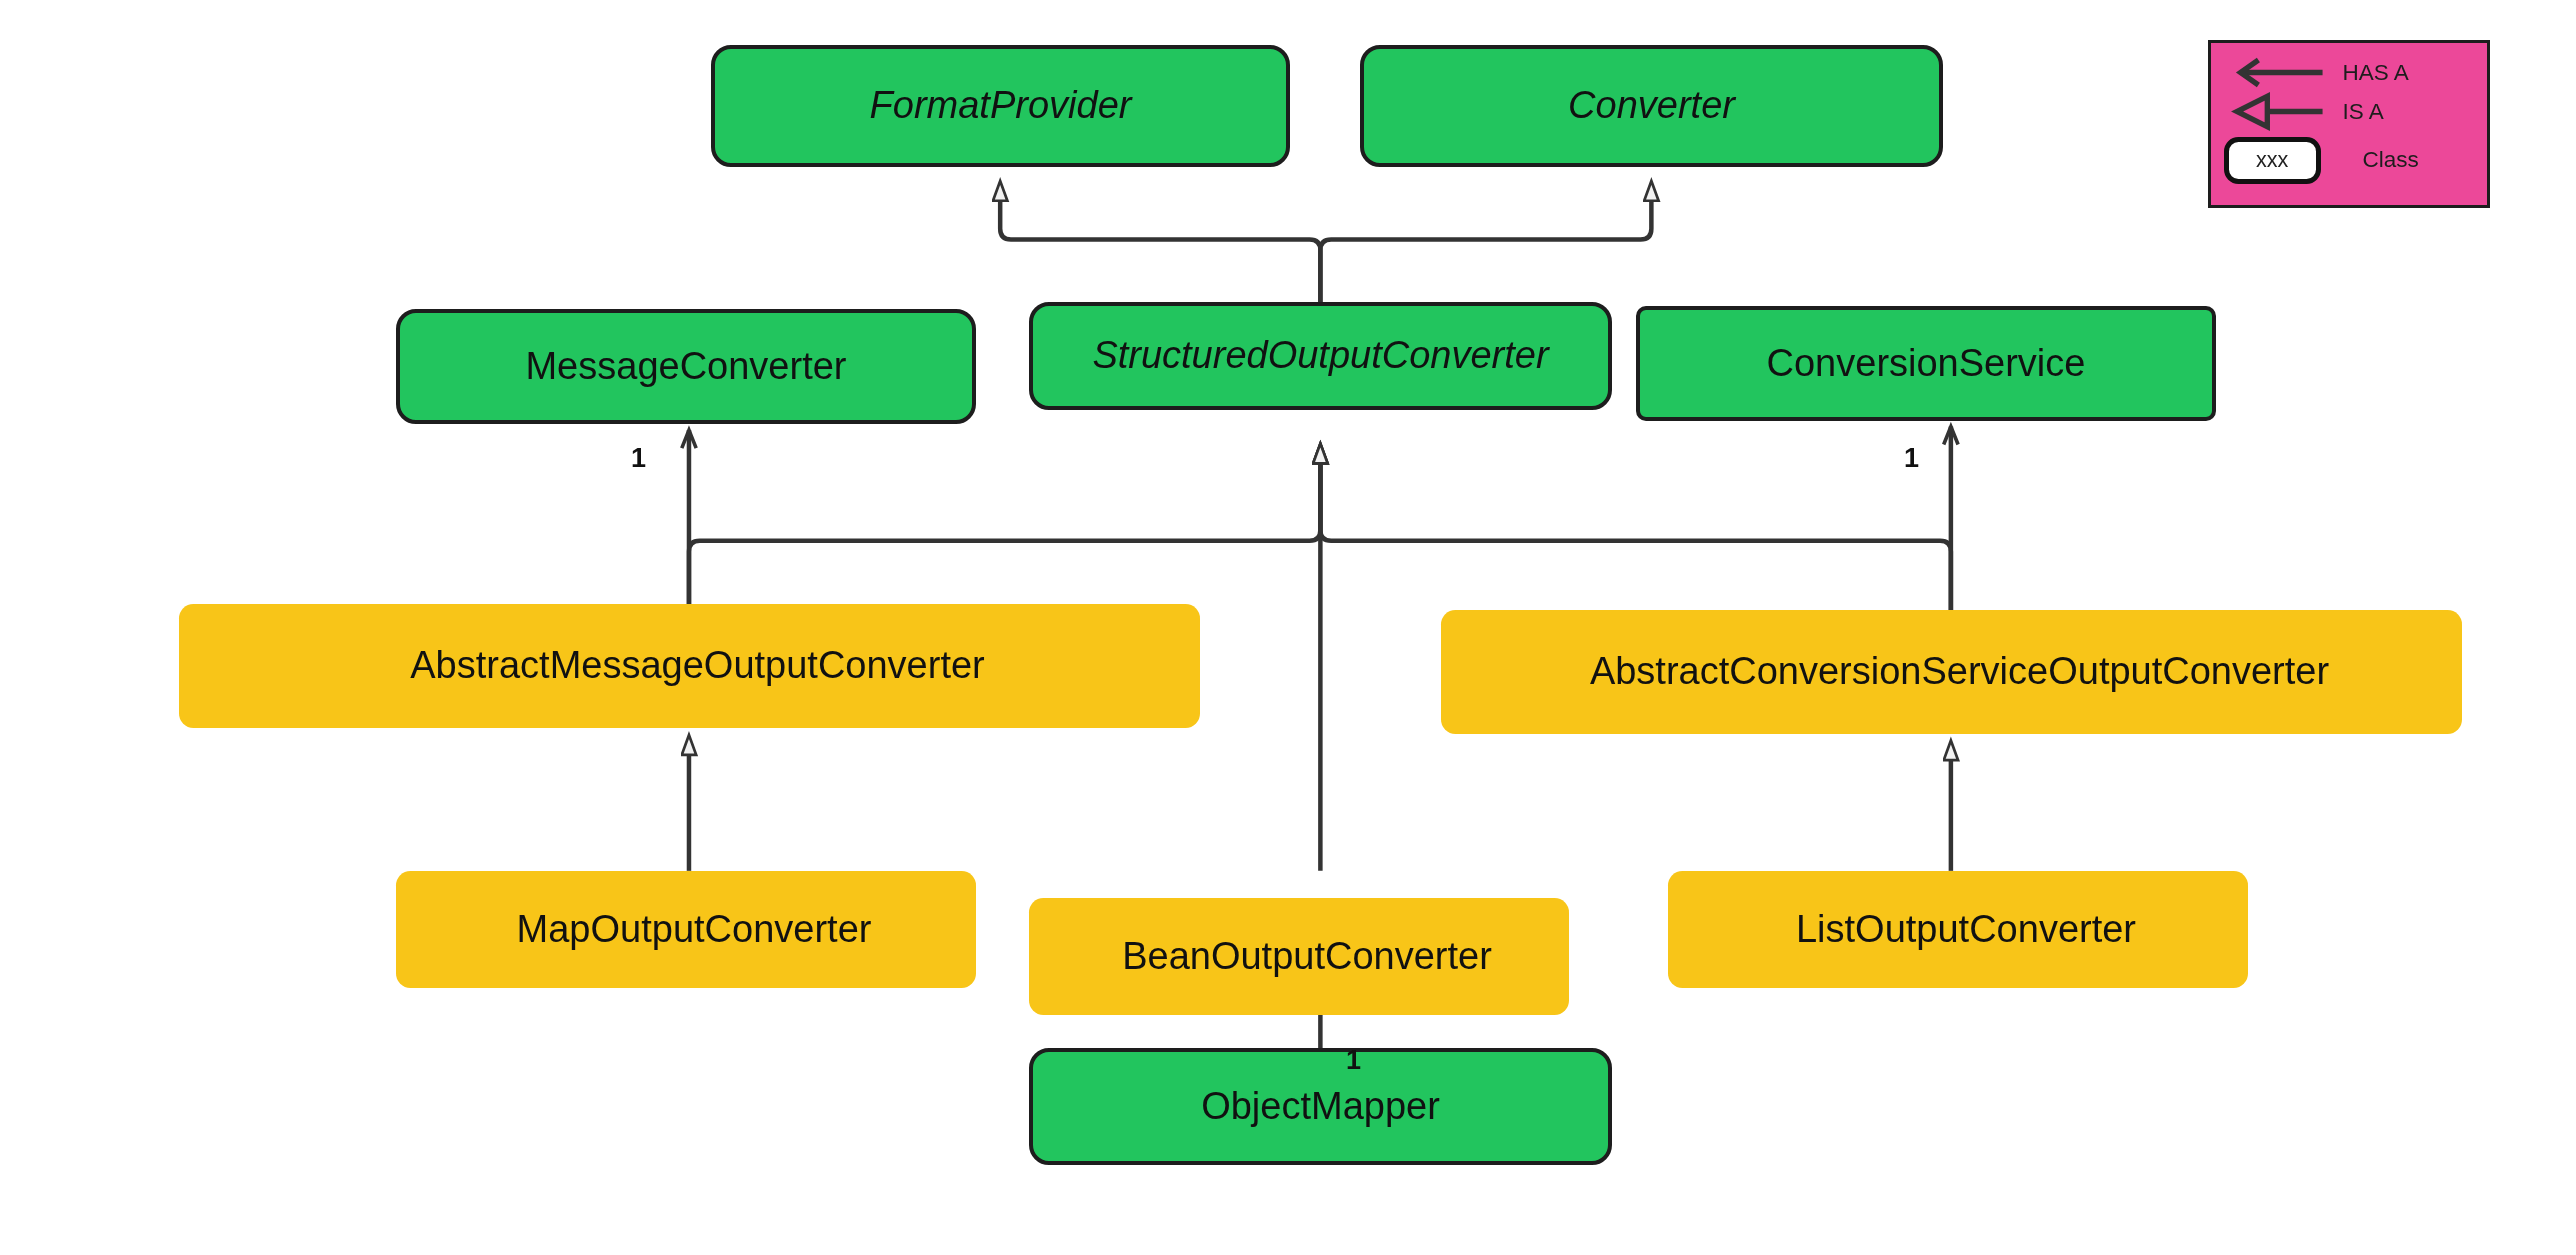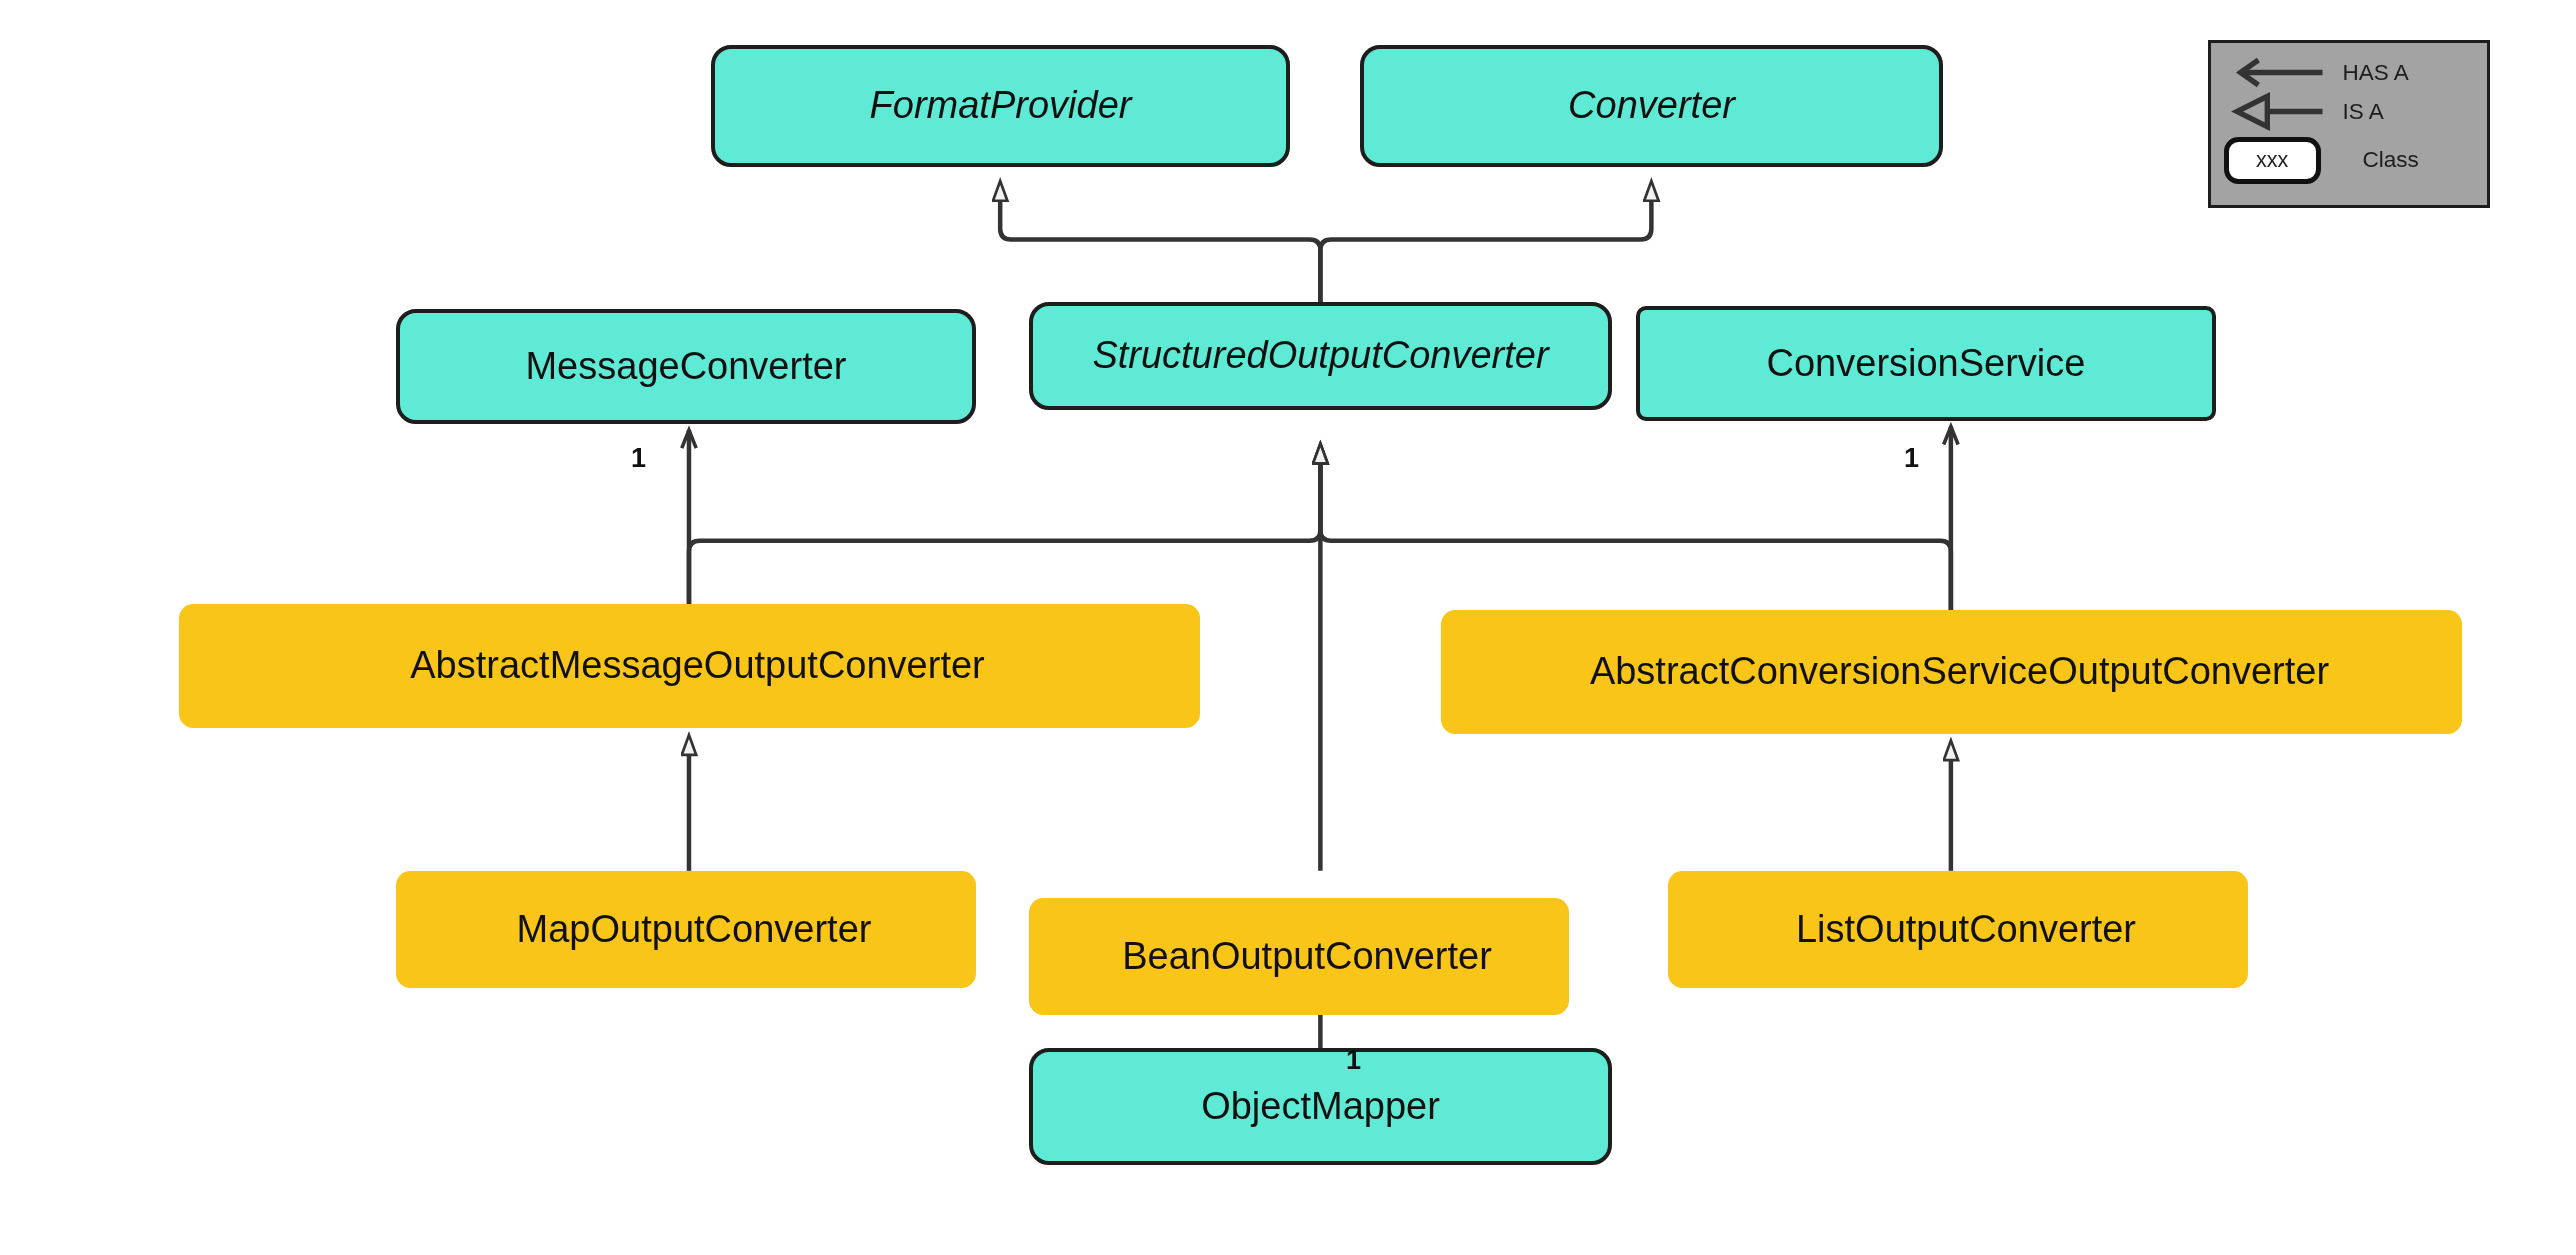--- a/index.html
+++ b/index.html
@@ -35,21 +35,21 @@
     text-align: center;
     color: #111111;
     z-index: 5;
   }
   .node .label {
     display: block;
     padding: 0 12.6px;
     line-height: 1.15;
   }
   .node.plain {
-    background: #5eead4;
+    background: #22c55e;
     border: 4.5px solid #1d1d1d;
     border-radius: 20px;
     font-size: 38px;
   }
   .node.abstract .label {
     font-style: italic;
   }
   .node.highlight {
     background: #f8c518;
     border: none;
@@ -57,21 +57,21 @@
     font-size: 38px;
     padding-left: 16px;
   }
   
   #legend {
     position: absolute;
     left: 2208px;
     top: 40px;
     width: 282px;
     height: 168px;
-    background: #a3a3a3;
+    background: #ec4899;
     border: 3.6px solid #1d1d1d;
     box-sizing: border-box;
     z-index: 20;
   }
   .legend-row {
     position: absolute;
     display: flex;
     align-items: center;
     height: 41px;
   }

